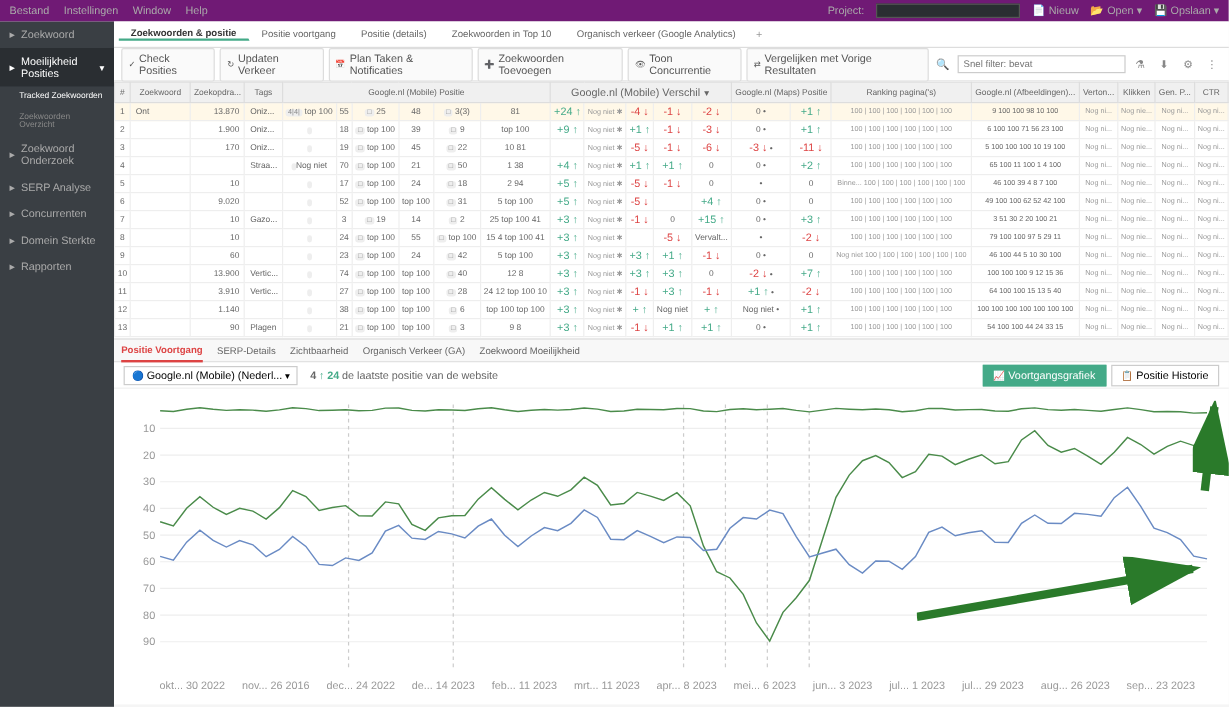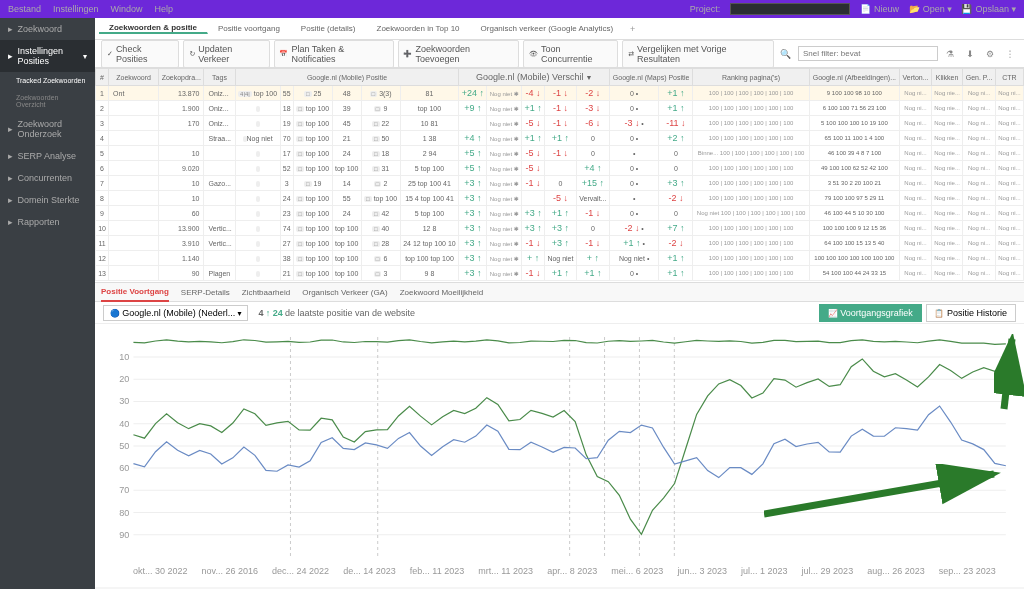--- a/index.html
+++ b/index.html
@@ -1,17 +1,17 @@
 <!DOCTYPE html>
 <html><head>
 <meta charset="utf-8">
 <style>
 *{margin:0;padding:0;box-sizing:border-box;font-family:Arial,sans-serif;font-size:9px;}
 body{background:#f5f5f5;width:1024px;height:589px;overflow:hidden;}
-.topbar{background:#6d28d9;height:18px;display:flex;align-items:center;padding:0 8px;color:#aaa;gap:12px;}
+.topbar{background:#701a75;height:18px;display:flex;align-items:center;padding:0 8px;color:#aaa;gap:12px;}
 .topbar-right{margin-left:auto;display:flex;align-items:center;gap:10px;}
 .topbar-right .proj-input{background:#2a2e32;border:1px solid #555;height:12px;width:120px;}
 .sidebar{position:absolute;left:0;top:18px;width:95px;background:#3a3f44;height:571px;color:#aaa;}
 .sidebar-item{padding:6px 8px;display:flex;align-items:center;gap:5px;cursor:pointer;font-size:8px;}
 .sidebar-item.active{background:#2a2e32;color:#fff;}
 .sidebar-sub{padding:5px 8px 5px 16px;font-size:7px;color:#888;cursor:pointer;}
 .sidebar-sub.active{color:#fff;}
 .main{position:absolute;left:95px;top:18px;right:0;bottom:0;background:#f5f5f5;}
 .tabs{background:#fff;height:22px;display:flex;align-items:center;border-bottom:1px solid #ddd;padding-left:4px;}
 .tab{padding:0 10px;font-size:8px;color:#666;cursor:pointer;border-right:1px solid transparent;}
@@ -64,21 +64,21 @@
     <span>💾 <span>Opslaan</span> ▾</span>
   </div>
 </div>
 
 <div class="sidebar">
   <div id="sidebar-items">
       <div class="sidebar-item">
         <span>▸</span>
         <span>Zoekwoord</span>
       </div>
-      <div class="sidebar-item active"><span>▸</span><span>Instellingen Posities</span> ▾</div>
+      <div class="sidebar-item active"><span>▸</span><span>Moeilijkheid Posities</span> ▾</div>
       <div class="sidebar-sub active">Tracked Zoekwoorden</div>
       <div class="sidebar-sub">Zoekwoorden Overzicht</div>
       <div class="sidebar-item">
         <span>▸</span>
         <span>Zoekwoord Onderzoek</span>
       </div>
       <div class="sidebar-item">
         <span>▸</span>
         <span>SERP Analyse</span>
       </div>

